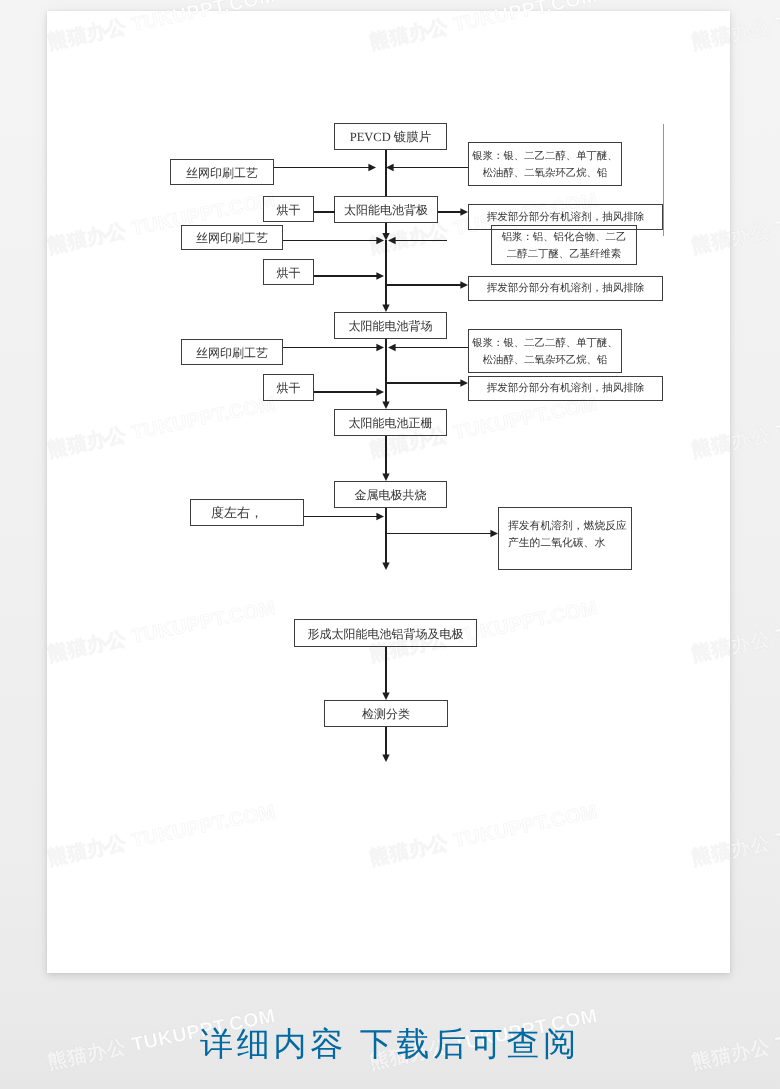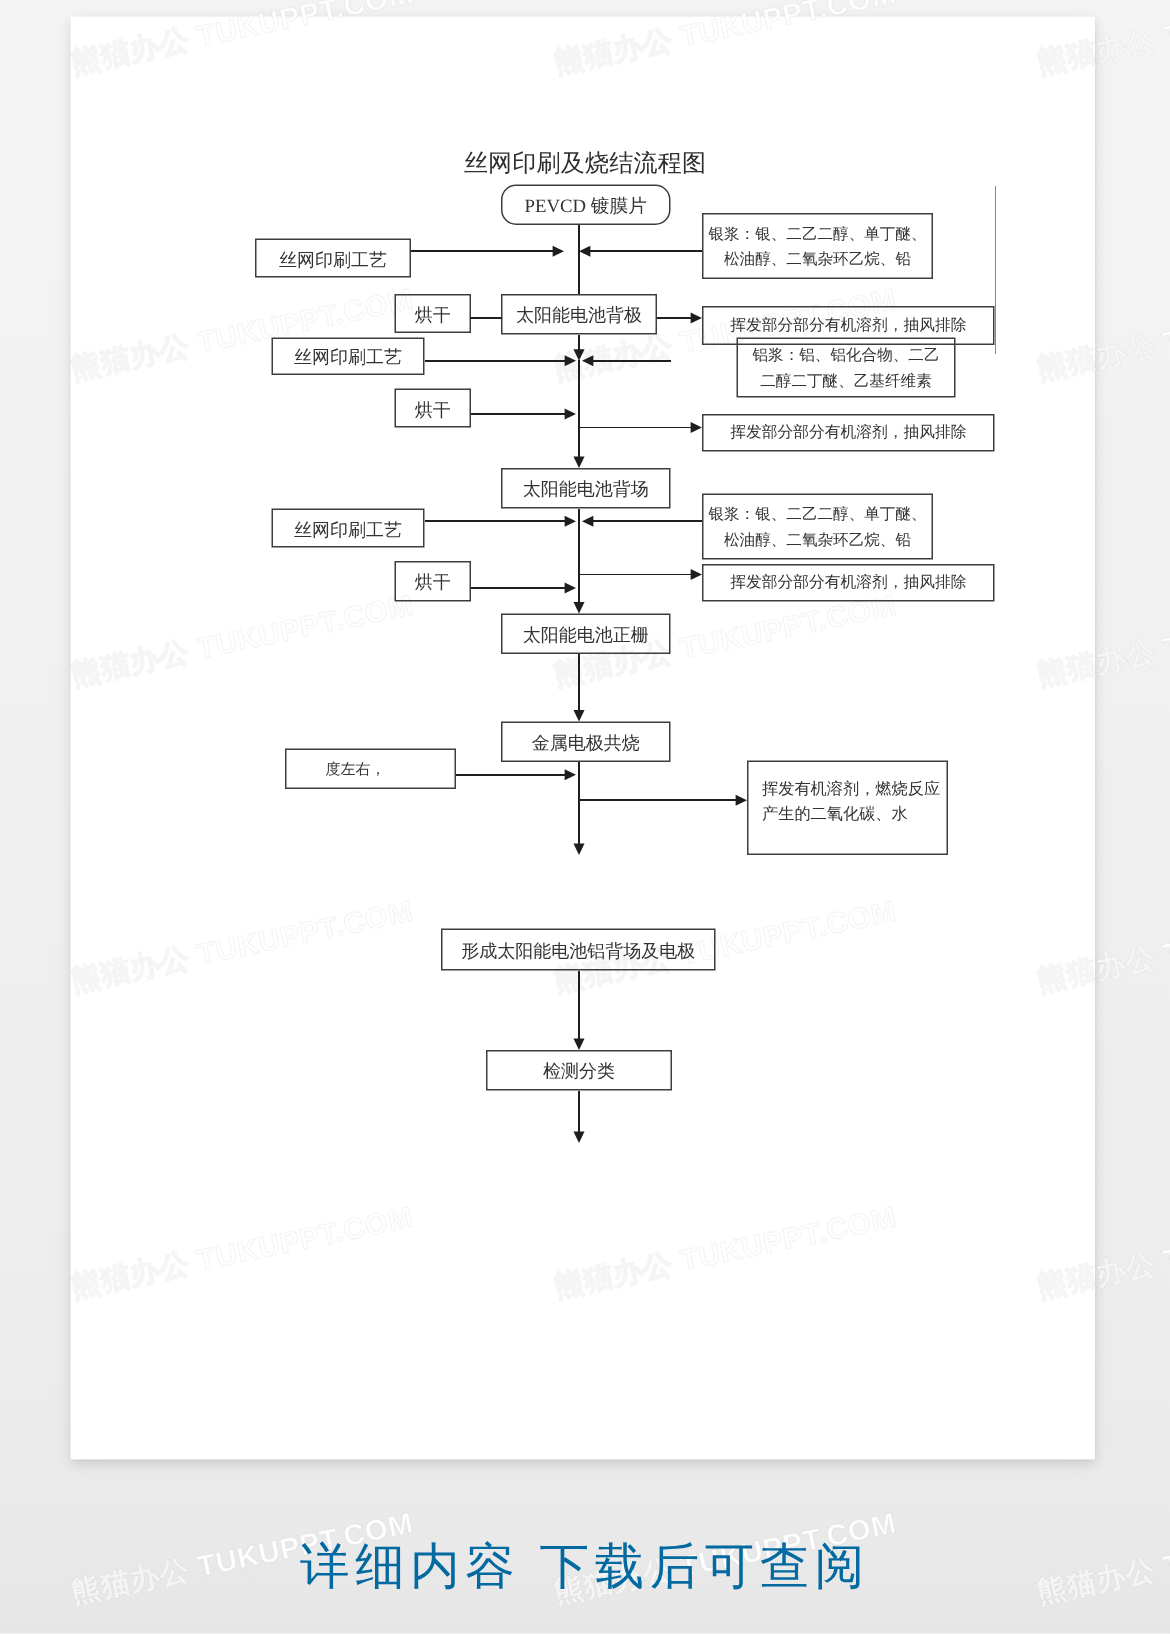--- a/index.html
+++ b/index.html
@@ -23,22 +23,21 @@
         font-size:16px;color:#2e2e2e;letter-spacing:0.15px;}
   #footer-note{position:absolute;left:0;top:1022px;width:780px;text-align:center;
         font-family:"Liberation Sans",sans-serif;font-size:33px;color:#0369a1;letter-spacing:3.7px;z-index:6;}
 </style>
 </head>
 <body>
 
 <div id="page-sheet"></div>
 
 <div id="diagram">
-  <div id="chart-title">丝网印刷及烧结流程图</div>
-<div class="node" style="left: 334px; top: 123px; width: 113px; height: 27px; font-size: 12.5px; border-radius: 10px;">
+<div class="node" style="left: 334px; top: 123px; width: 113px; height: 27px; font-size: 12.5px;">
       <span>PEVCD 镀膜片</span>
     </div>
     <div class="node" style="left: 170px; top: 159px; width: 104px; height: 26px; font-size: 12px;">
       <span>丝网印刷工艺</span>
     </div>
     <div class="node" style="left: 468px; top: 142px; width: 154px; height: 44px; font-size: 10.4px; line-height: 17px;">
       <span>银浆：银、二乙二醇、单丁醚、</span>
       <span>松油醇、二氧杂环乙烷、铅</span>
     </div>
     <div class="node" style="left: 263px; top: 196px; width: 51px; height: 26px; font-size: 12px;">
@@ -78,21 +77,21 @@
     </div>
     <div class="node" style="left: 468px; top: 376px; width: 195px; height: 25px; font-size: 10.5px;">
       <span>挥发部分部分有机溶剂，抽风排除</span>
     </div>
     <div class="node" style="left: 334px; top: 409px; width: 113px; height: 27px; font-size: 12px;">
       <span>太阳能电池正栅</span>
     </div>
     <div class="node" style="left: 334px; top: 481px; width: 113px; height: 27px; font-size: 12px;">
       <span>金属电极共烧</span>
     </div>
-    <div class="node" style="left: 190px; top: 499px; width: 114px; height: 27px; font-size: 10px; text-indent: -20px;">
+    <div class="node" style="left: 190px; top: 499px; width: 114px; height: 27px; font-size: 13px; text-indent: -20px;">
       <span>度左右，</span>
     </div>
     <div class="node left" style="left: 498px; top: 507px; width: 134px; height: 63px; font-size: 10.8px; line-height: 16.5px; padding-left: 9px; justify-content: flex-start; padding-top: 10px;">
       <span>挥发有机溶剂，燃烧反应</span>
       <span>产生的二氧化碳、水</span>
     </div>
     <div class="node" style="left: 294px; top: 619px; width: 183px; height: 28px; font-size: 12px;">
       <span>形成太阳能电池铝背场及电极</span>
     </div>
     <div class="node" style="left: 324px; top: 700px; width: 124px; height: 27px; font-size: 12px;">

